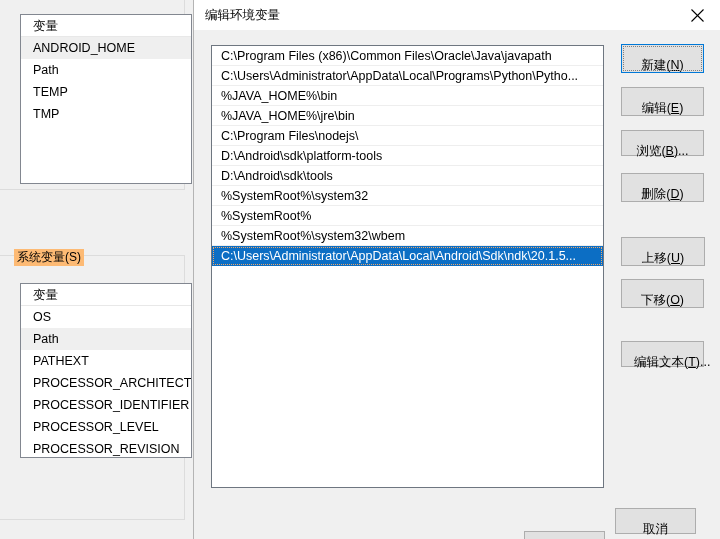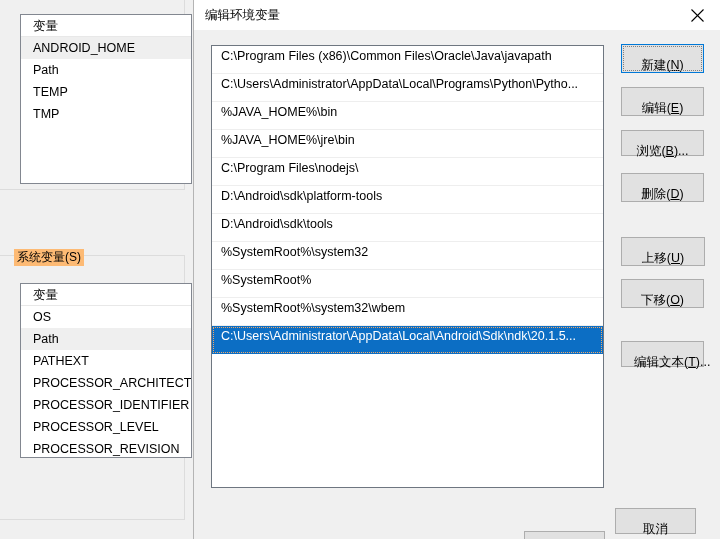--- a/index.html
+++ b/index.html
@@ -160,21 +160,21 @@
     left: 17px;
     top: 15px;
     width: 393px;
     height: 443px;
     background: #ffffff;
     border: 1px solid #6e7680;
     box-sizing: border-box;
     overflow: hidden;
   }
   .path-row {
-    height: 28px;
+    height: 20px;
     line-height: 21.5px;
     padding-left: 9px;
     padding-right: 8px;
     font-size: 12.5px;
     color: #000;
     white-space: nowrap;
     overflow: hidden;
     border-bottom: 1px solid #eeeeee;
     box-sizing: border-box;
     background: #ffffff;

